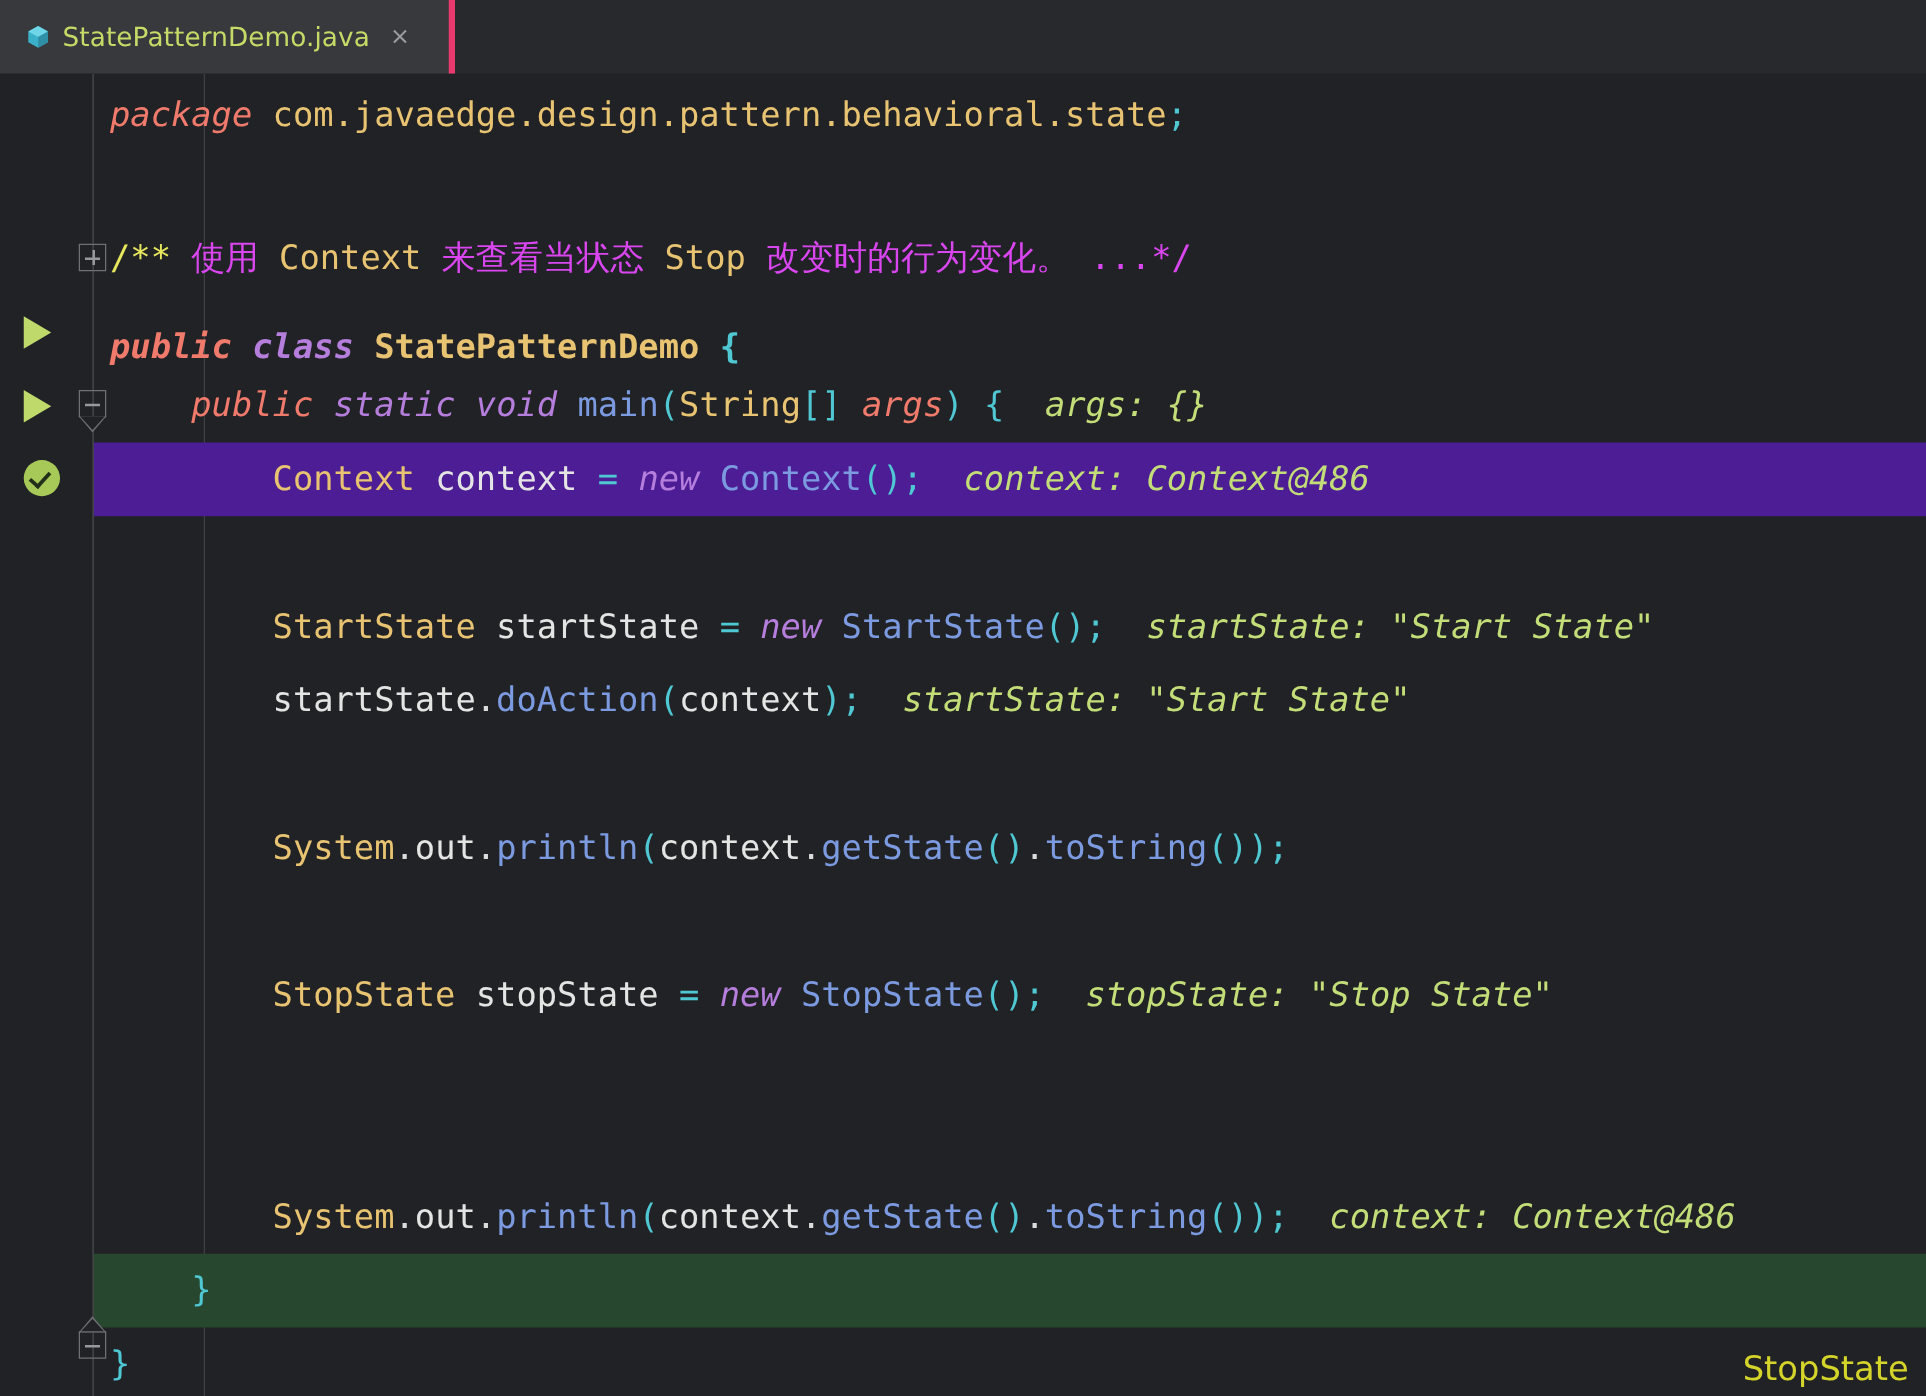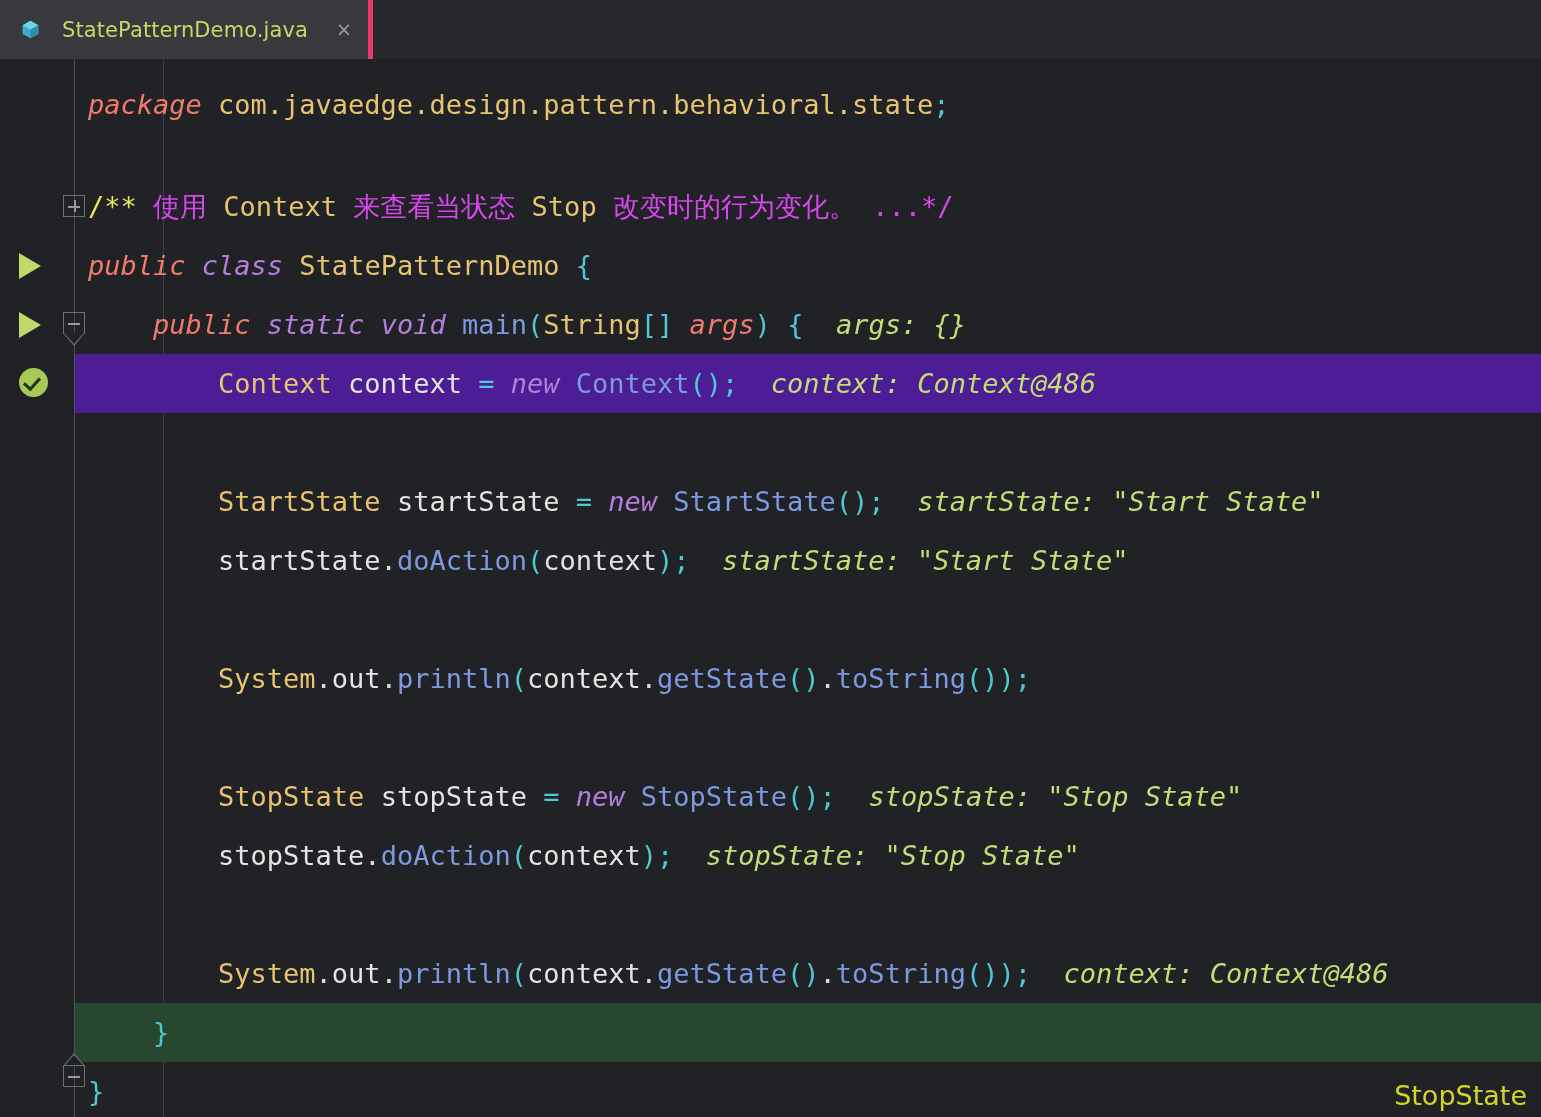--- a/index.html
+++ b/index.html
@@ -29,22 +29,22 @@
     width: 1541px;
     height: 59px;
     background: #27292c;
     display: flex;
     align-items: stretch;
   }
   .tab {
     position: relative;
     display: flex;
     align-items: center;
-    gap: 21px;
-    padding: 0 13px 0 20px;
+    gap: 9px;
+    padding: 0 28px 0 20px;
     background: #37393d;
     height: 59px;
     box-sizing: border-box;
     border-right: 5px solid #e83a6e;
   }
   .tab-icon {
     width: 21px;
     height: 21px;
     flex: 0 0 auto;
     display: block;
@@ -309,34 +309,33 @@
       <div class="g-check" style="top:309px"></div>
 
       <div class="g-region-end" style="top:994px">
         <div class="tip"></div>
         <div class="tipin"></div>
         <div class="box"></div>
       </div>
     </div>
 
     <div class="code" id="code-surface">
-        <div class="line" style="top: 16px; padding-left: 47px;"><span class="txt"><span class="k-kw">package</span><span class="k-ident"> </span><span class="k-type">com.javaedge.design.pattern.behavioral.state</span><span class="k-punct">;</span></span></div>
+        <div class="line" style="top: 4px; padding-left: 47px;"><span class="txt"><span class="k-kw">package</span><span class="k-ident"> </span><span class="k-type">com.javaedge.design.pattern.behavioral.state</span><span class="k-punct">;</span></span></div>
         <div class="line" style="top: 59px;"><span class="txt"></span></div>
         <div class="line" style="top: 118px;"><span class="txt"><span class="k-docmark">/**</span><span class="k-doc"> 使用 </span><span class="k-doctag">Context</span><span class="k-doc"> 来查看当状态 </span><span class="k-doctag">Stop</span><span class="k-doc"> 改变时的行为变化。 ...*/</span></span></div>
-        <div class="line" style="top: 177px;"><span class="txt"><span class="k-kw">public</span><span class="k-ident"> </span><span class="k-kw2">class</span><span class="k-ident"> </span><span class="k-type">StatePatternDemo</span><span class="k-ident"> </span><span class="k-punct">{</span></span></div>
+        <div class="line" style="top: 189px; font-weight: bold;"><span class="txt"><span class="k-kw">public</span><span class="k-ident"> </span><span class="k-kw2">class</span><span class="k-ident"> </span><span class="k-type">StatePatternDemo</span><span class="k-ident"> </span><span class="k-punct">{</span></span></div>
         <div class="line" style="top: 236px;"><span class="txt"><span class="k-ident">    </span><span class="k-kw">public</span><span class="k-ident"> </span><span class="k-kw2">static</span><span class="k-ident"> </span><span class="k-kw2">void</span><span class="k-ident"> </span><span class="k-method">main</span><span class="k-punct">(</span><span class="k-type">String</span><span class="k-punct">[]</span><span class="k-ident"> </span><span class="k-kw">args</span><span class="k-punct">)</span><span class="k-ident"> </span><span class="k-punct">{</span><span class="k-hint">  args: {}</span></span></div>
         <div class="line hl-exec" style="top: 295px;"><span class="txt"><span class="k-ident">        </span><span class="k-type">Context</span><span class="k-ident"> </span><span class="k-ident">context</span><span class="k-ident"> </span><span class="k-punct">=</span><span class="k-ident"> </span><span class="k-kw2">new</span><span class="k-ident"> </span><span class="k-method">Context</span><span class="k-punct">()</span><span class="k-punct">;</span><span class="k-hint">  context: Context@486</span></span></div>
         <div class="line" style="top: 354px;"><span class="txt"></span></div>
         <div class="line" style="top: 413px;"><span class="txt"><span class="k-ident">        </span><span class="k-type">StartState</span><span class="k-ident"> </span><span class="k-ident">startState</span><span class="k-ident"> </span><span class="k-punct">=</span><span class="k-ident"> </span><span class="k-kw2">new</span><span class="k-ident"> </span><span class="k-method">StartState</span><span class="k-punct">()</span><span class="k-punct">;</span><span class="k-hint">  startState: "Start State"</span></span></div>
         <div class="line" style="top: 472px;"><span class="txt"><span class="k-ident">        </span><span class="k-ident">startState</span><span class="k-dot">.</span><span class="k-method">doAction</span><span class="k-punct">(</span><span class="k-ident">context</span><span class="k-punct">)</span><span class="k-punct">;</span><span class="k-hint">  startState: "Start State"</span></span></div>
         <div class="line" style="top: 531px;"><span class="txt"></span></div>
         <div class="line" style="top: 590px;"><span class="txt"><span class="k-ident">        </span><span class="k-type">System</span><span class="k-dot">.</span><span class="k-field">out</span><span class="k-dot">.</span><span class="k-method">println</span><span class="k-punct">(</span><span class="k-ident">context</span><span class="k-dot">.</span><span class="k-method">getState</span><span class="k-punct">()</span><span class="k-dot">.</span><span class="k-method">toString</span><span class="k-punct">())</span><span class="k-punct">;</span></span></div>
         <div class="line" style="top: 649px;"><span class="txt"></span></div>
         <div class="line" style="top: 708px;"><span class="txt"><span class="k-ident">        </span><span class="k-type">StopState</span><span class="k-ident"> </span><span class="k-ident">stopState</span><span class="k-ident"> </span><span class="k-punct">=</span><span class="k-ident"> </span><span class="k-kw2">new</span><span class="k-ident"> </span><span class="k-method">StopState</span><span class="k-punct">()</span><span class="k-punct">;</span><span class="k-hint">  stopState: "Stop State"</span></span></div>
-        <div class="line" style="top: 767px;"><span class="txt"><span class="k-ident">        </span><span class="k-ident">stopState</span><span class="k-dot">.</span><span class="k-method">doAction</span><span class="k-punct">(</span><span class="k-ident">context</span><span class="k-punct">)</span><span class="k-punct">;</span><span class="k-hint">  stopState: "Stop State"</span></span></div>
         <div class="line" style="top: 826px;"><span class="txt"></span></div>
         <div class="line" style="top: 885px;"><span class="txt"><span class="k-ident">        </span><span class="k-type">System</span><span class="k-dot">.</span><span class="k-field">out</span><span class="k-dot">.</span><span class="k-method">println</span><span class="k-punct">(</span><span class="k-ident">context</span><span class="k-dot">.</span><span class="k-method">getState</span><span class="k-punct">()</span><span class="k-dot">.</span><span class="k-method">toString</span><span class="k-punct">())</span><span class="k-punct">;</span><span class="k-hint">  context: Context@486</span></span></div>
         <div class="line hl-ok" style="top: 944px;"><span class="txt"><span class="k-ident">    </span><span class="k-punct">}</span></span></div>
         <div class="line" style="top: 1003px;"><span class="txt"><span class="k-punct">}</span></span></div>
       </div>
 
     <div class="watermark">StopState</div>
   </div>
 
 </div>

